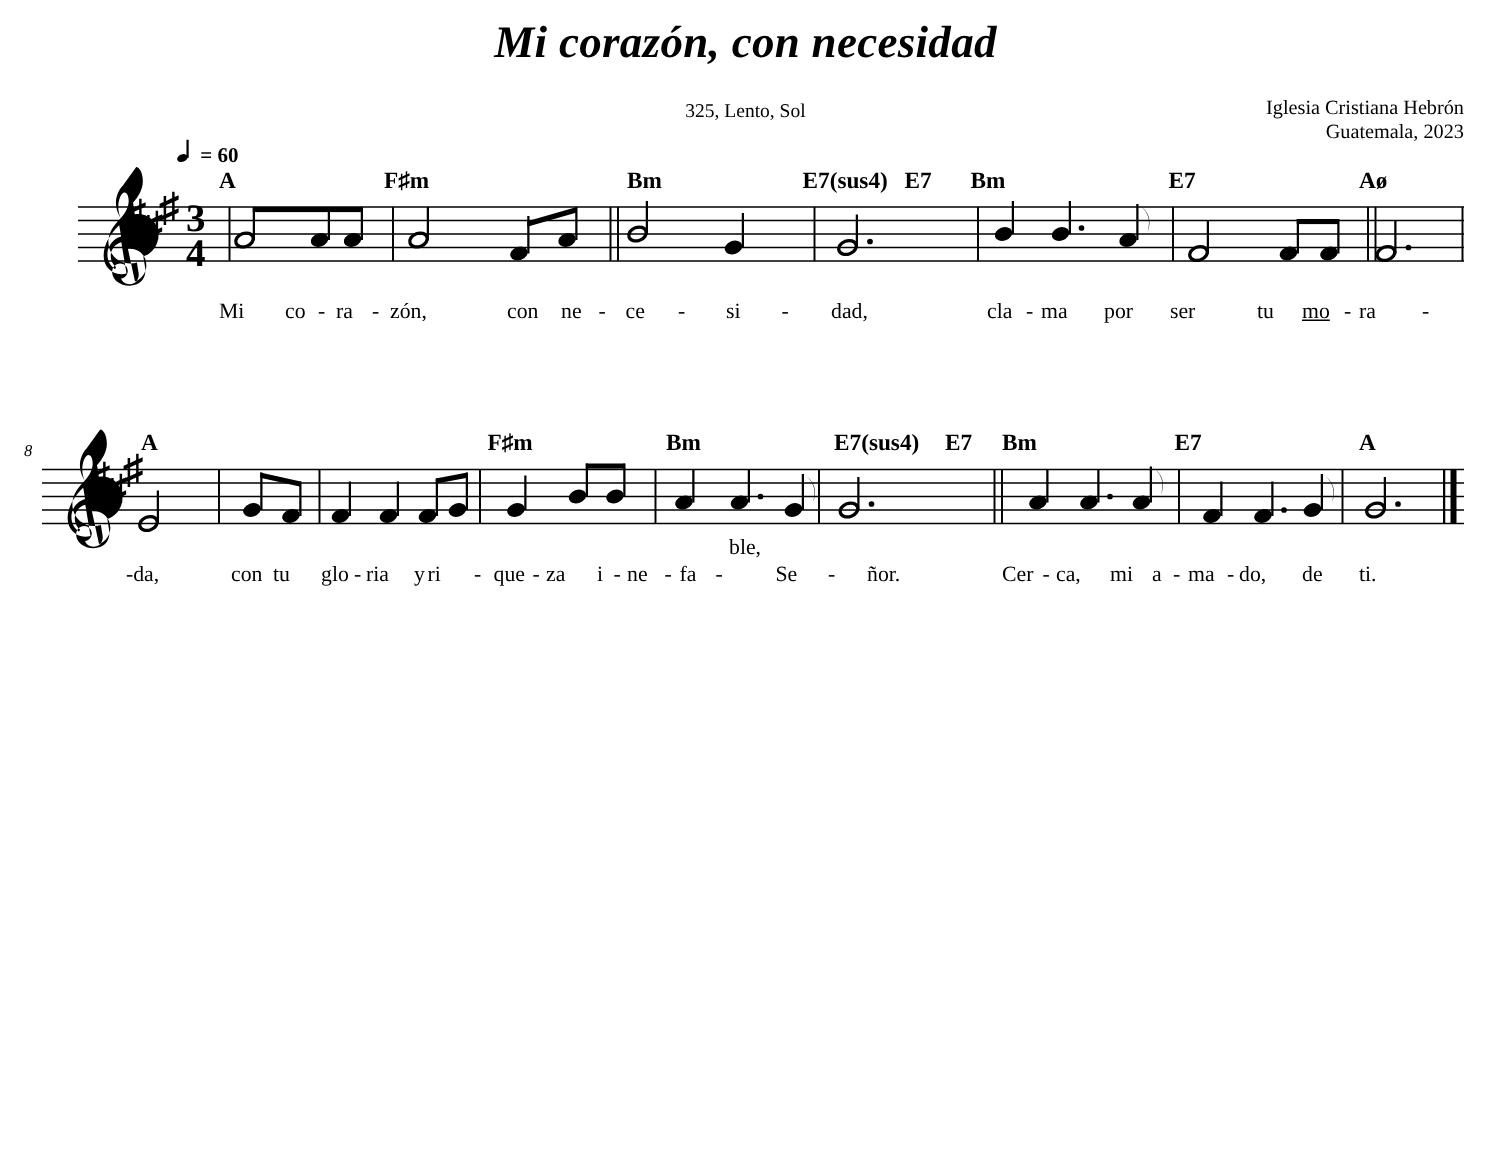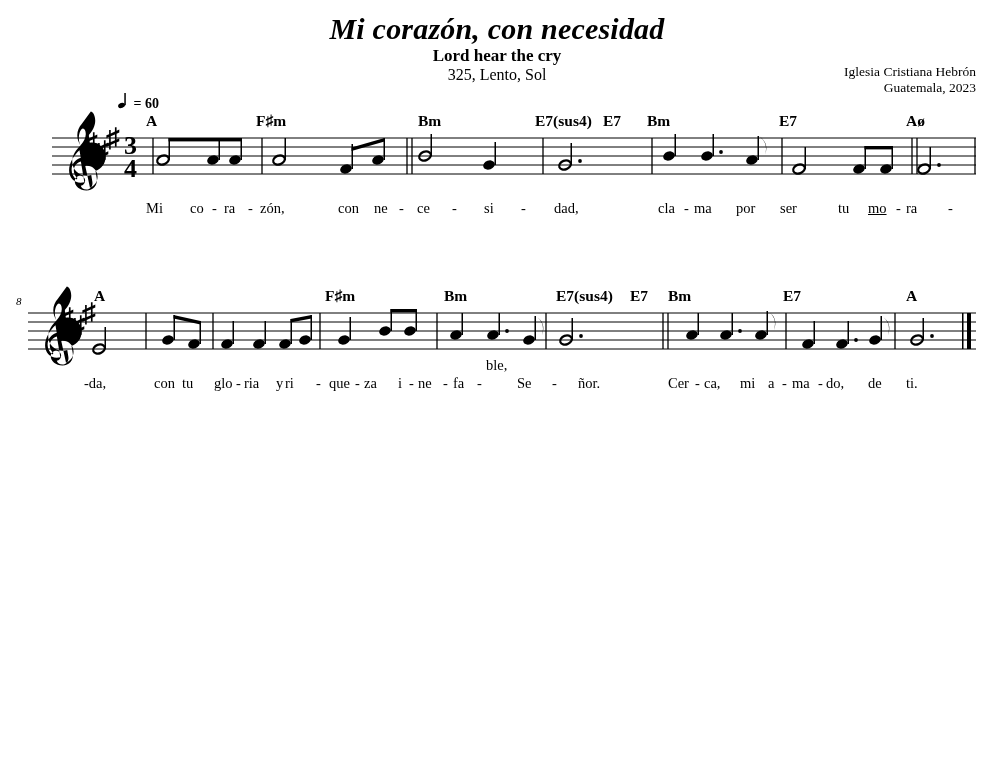--- a/index.html
+++ b/index.html
@@ -41,21 +41,21 @@
     text-align: center;
     font-size: 17px;
     font-weight: bold;
   }
   .subsubtitle {
     position: absolute;
     top: 66px;
     left: 0;
     width: 994px;
     text-align: center;
-    font-size: 16px;
+    font-size: 13px;
   }
   .credit {
     position: absolute;
     right: 18px;
     top: 64px;
     width: 320px;
     text-align: right;
     font-size: 13.5px;
     line-height: 16px;
   }
@@ -91,21 +91,20 @@
     white-space: nowrap;
   }
   svg { display: block; }
 </style>
 </head>
 <body>
 
 <div class="sheet">
 
   <div class="title">Mi corazón, con necesidad</div>
-  <div class="subtitle">Lord hear the cry</div>
   <div class="subsubtitle">325, Lento, Sol</div>
 
   <div class="credit">
     <div>Iglesia Cristiana Hebrón</div>
     <div>Guatemala, 2023</div>
   </div>
 
   <div class="tempo">
     <span class="notehead-q">
       <svg width="9" height="16" viewBox="0 0 9 16">

